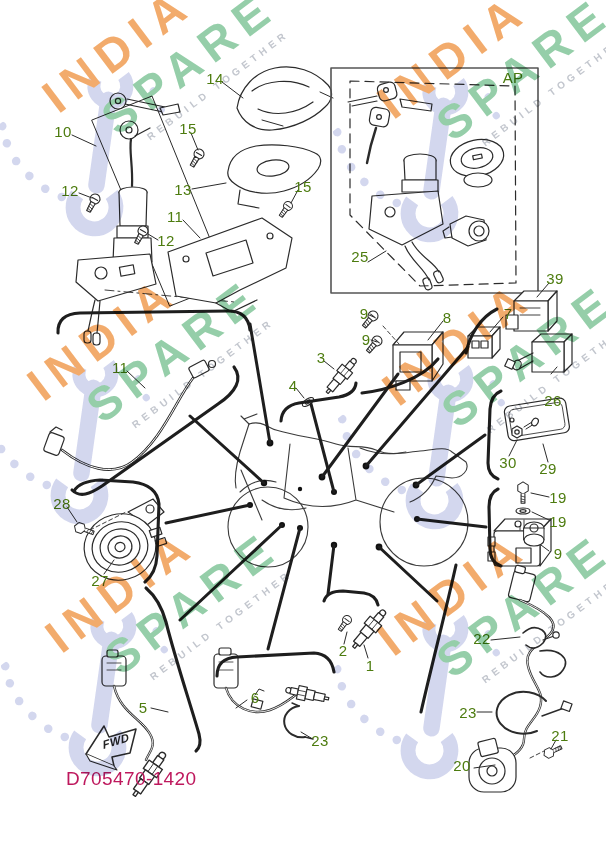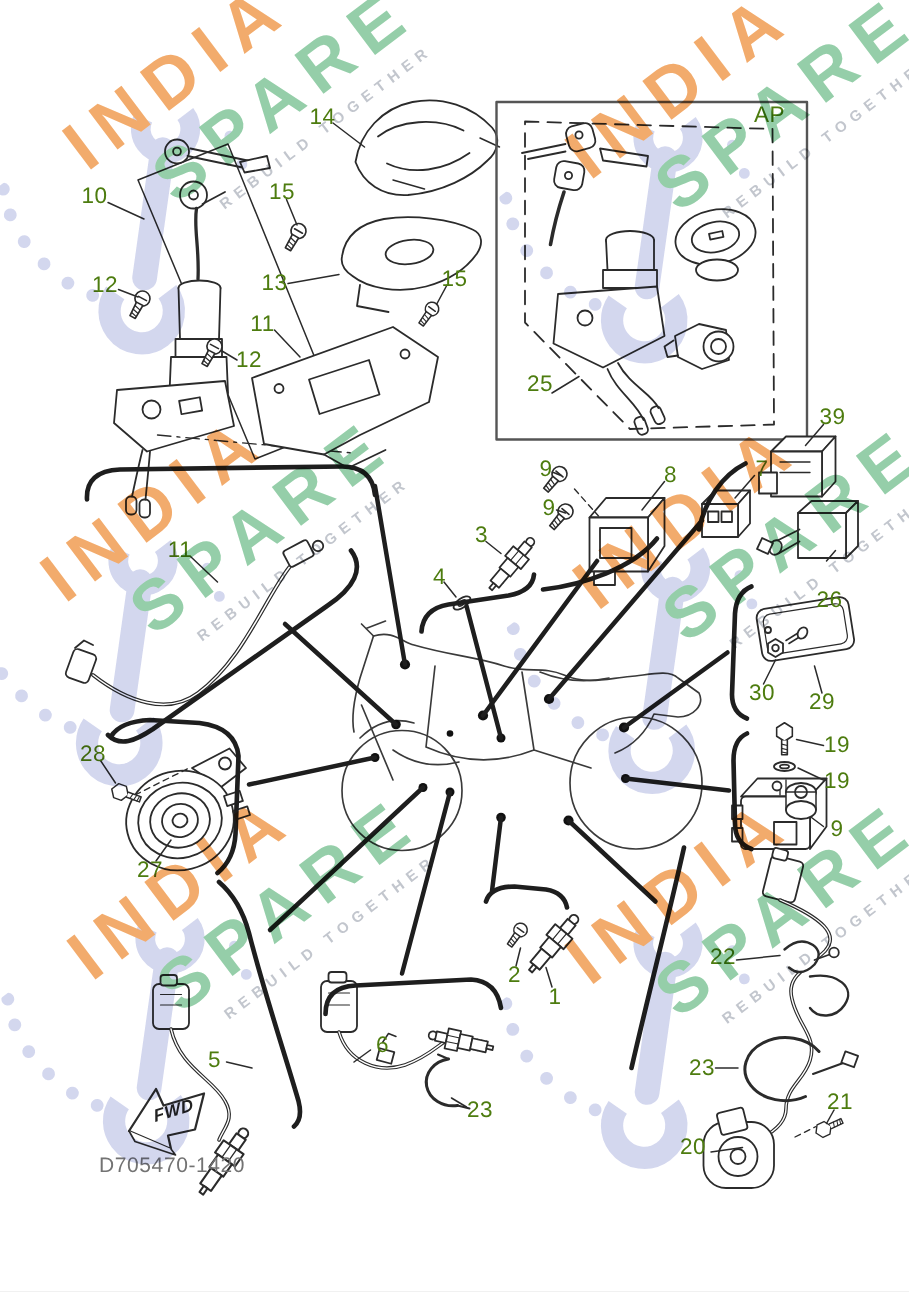--- a/index.html
+++ b/index.html
@@ -16,21 +16,21 @@
   #watermarks{position:absolute;left:0;top:0;width:606px;height:861px;z-index:4;
     mix-blend-mode:multiply;opacity:.95;pointer-events:none;}
   .wm{position:absolute;width:290px;height:240px;transform:translate(-50%,-50%) rotate(-37deg);}
   .wm-ic{position:absolute;left:-10px;top:30px;opacity:.9;}
   .wm-t{position:absolute;left:58px;top:18px;line-height:1;}
   .wm-w{font-weight:700;font-size:47px;letter-spacing:9px;}
   .wm-w2{margin-left:34px;margin-top:6px;}
   .wm-tag{font-size:10px;font-weight:700;letter-spacing:4.5px;margin-left:58px;margin-top:8px;white-space:nowrap;}
   #doc-code{
     position:absolute;left:66px;top:768px;z-index:3;
-    font-size:14px;color:#737373;letter-spacing:.4px;
+    font-size:19px;color:#be185d;letter-spacing:.4px;
   }
   #fwd-text{
     position:absolute;left:96px;top:735px;width:40px;text-align:center;z-index:3;
     font-size:11.5px;font-weight:700;font-style:italic;color:#222;
     transform:rotate(-17deg) skewX(-6deg);letter-spacing:.5px;
   }
 </style>
 </head>
 <body>
 

